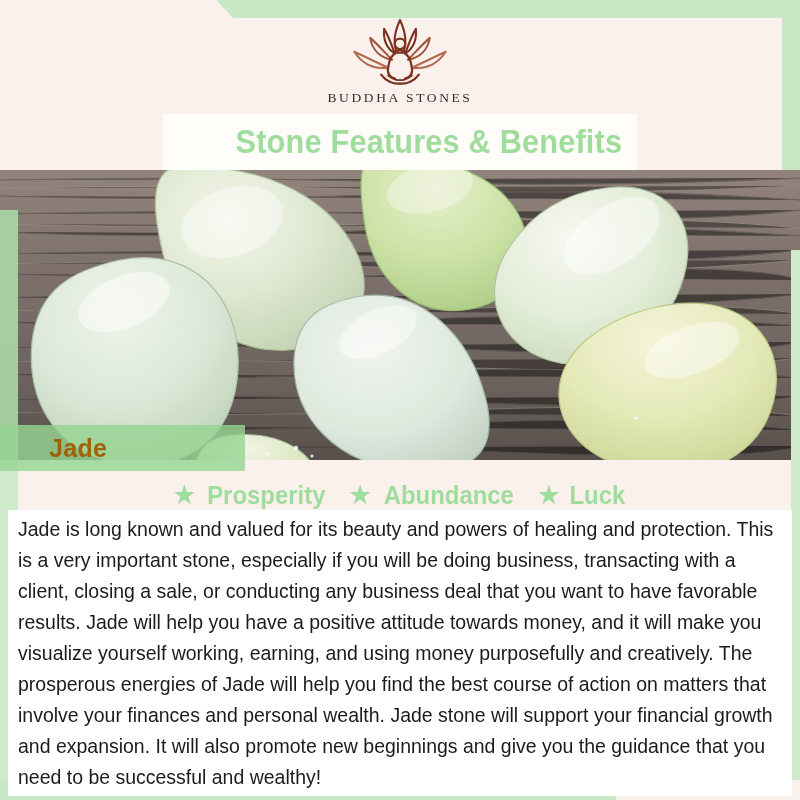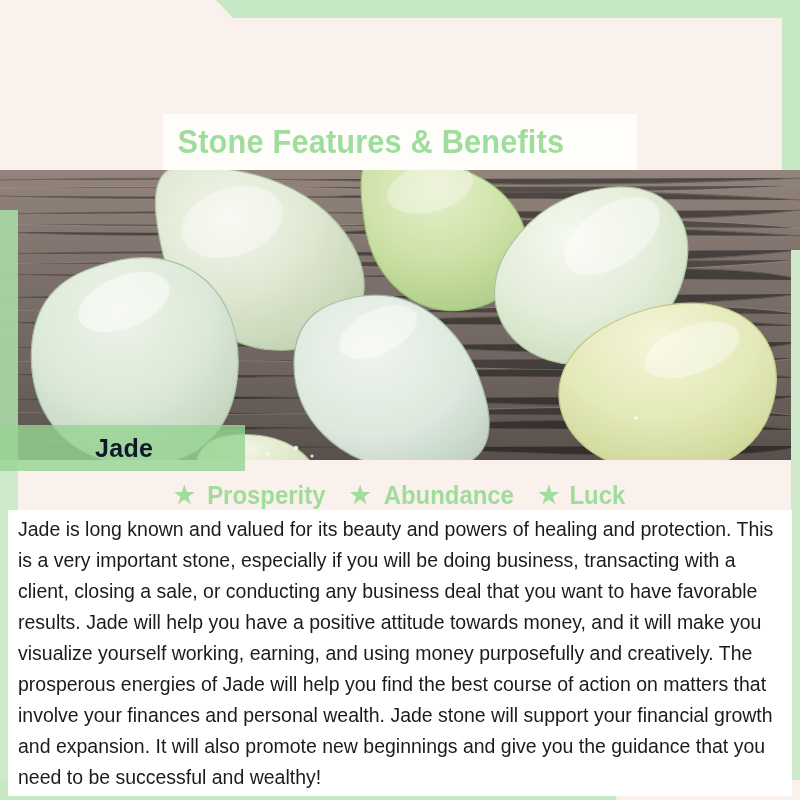--- a/index.html
+++ b/index.html
@@ -103,21 +103,21 @@
 
   
   .title-banner {
     position: absolute;
     top: 114px; left: 163px;
     width: 474px; height: 56px;
     background: #fffdf9;
     z-index: 5;
     display: flex;
     align-items: center;
-    justify-content: flex-start;
+    justify-content: flex-end;
   }
   .title-text {
     font-family: "Liberation Sans Narrow", "Liberation Sans", sans-serif;
     font-weight: bold;
     font-size: 33px;
     color: #9fdd9c;
     letter-spacing: .2px;
     transform: scaleX(.93);
     white-space: nowrap;
   }
@@ -136,24 +136,24 @@
   .stone-band {
     position: absolute;
     top: 425px; left: 0;
     width: 245px; height: 46px;
     background: rgba(150, 212, 146, .82);
     z-index: 6;
     display: flex;
     align-items: center;
   }
   .stone-name {
-    color: #0f172a;
+    color: #a16207;
     font-size: 25px;
     font-weight: bold;
-    padding-left: 95px;
+    padding-left: 49px;
     letter-spacing: .3px;
   }
 
   
   .benefits {
     position: absolute;
     top: 478px; left: 0;
     width: 800px; height: 34px;
     z-index: 5;
     display: flex;
@@ -205,20 +205,47 @@
 
 <div class="page">
 
   <div class="deco-top-right"></div>
   <div class="deco-right-strip"></div>
   <div class="deco-right-strip-lower"></div>
   <div class="deco-left-strip"></div>
   <div class="deco-left-strip-lower"></div>
   <div class="deco-bottom"></div>
 
+  <div class="header">
+    <svg class="logo-mark" viewBox="0 0 220 145" aria-hidden="true">
+      <g fill="none" stroke="#7b3320" stroke-width="4.2" stroke-linecap="round" stroke-linejoin="round">
+
+        <path d="M110 8 C 98 34, 96 56, 104 74 L116 74 C124 56, 122 34, 110 8 Z"></path>
+
+        <path d="M78 26 C 76 48, 84 66, 100 76 C 92 56, 86 38, 78 26 Z"></path>
+        <path d="M142 26 C 144 48, 136 66, 120 76 C 128 56, 134 38, 142 26 Z"></path>
+
+        <path d="M50 44 C 54 68, 70 84, 94 88 C 78 72, 64 56, 50 44 Z" stroke="#a4563c"></path>
+        <path d="M170 44 C 166 68, 150 84, 126 88 C 142 72, 156 56, 170 44 Z" stroke="#a4563c"></path>
+
+        <path d="M18 72 C 34 96, 58 108, 86 104 C 64 94, 40 82, 18 72 Z" stroke="#b36a4e"></path>
+        <path d="M202 72 C 186 96, 162 108, 134 104 C 156 94, 180 82, 202 72 Z" stroke="#b36a4e"></path>
+
+        <circle cx="110" cy="56" r="10.5" stroke-width="4.6"></circle>
+
+        <path d="M110 68 C 96 74, 88 88, 86 104 C 84 116, 90 124, 100 126" stroke-width="4.6"></path>
+        <path d="M110 68 C 124 74, 132 88, 134 104 C 136 116, 130 124, 120 126" stroke-width="4.6"></path>
+
+        <path d="M72 118 C 82 132, 98 138, 110 136 C 122 138, 138 132, 148 118" stroke-width="4.6"></path>
+        <path d="M86 120 C 96 128, 104 130, 110 129" stroke-width="3.6"></path>
+        <path d="M134 120 C 124 128, 116 130, 110 129" stroke-width="3.6"></path>
+      </g>
+    </svg>
+    <div class="brand">BUDDHA STONES</div>
+  </div>
 
   <div class="title-banner">
     <div class="title-text">Stone Features &amp; Benefits</div>
   </div>
 
   <div class="photo">
     <svg viewBox="0 0 800 290" preserveAspectRatio="none" aria-hidden="true">
       <defs>
         <linearGradient id="wood" x1="0" y1="0" x2="0" y2="1">
           <stop offset="0" stop-color="#8c7e76"></stop>

